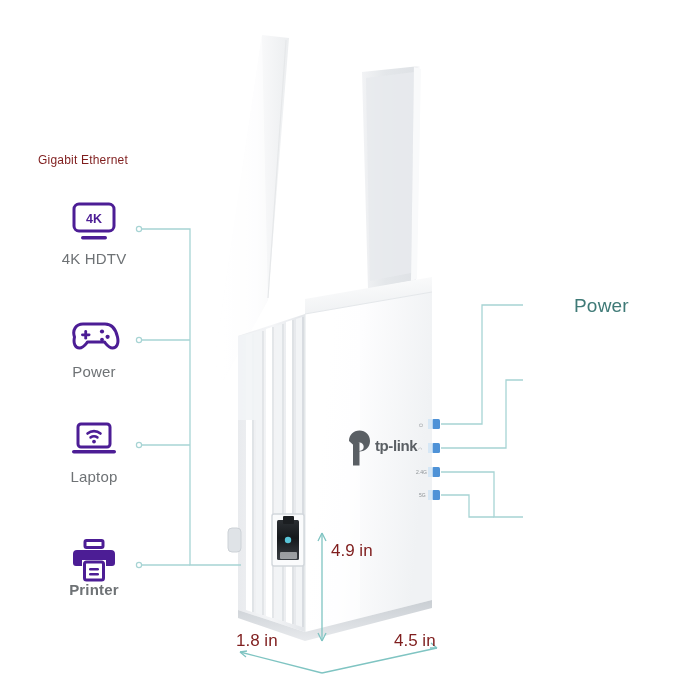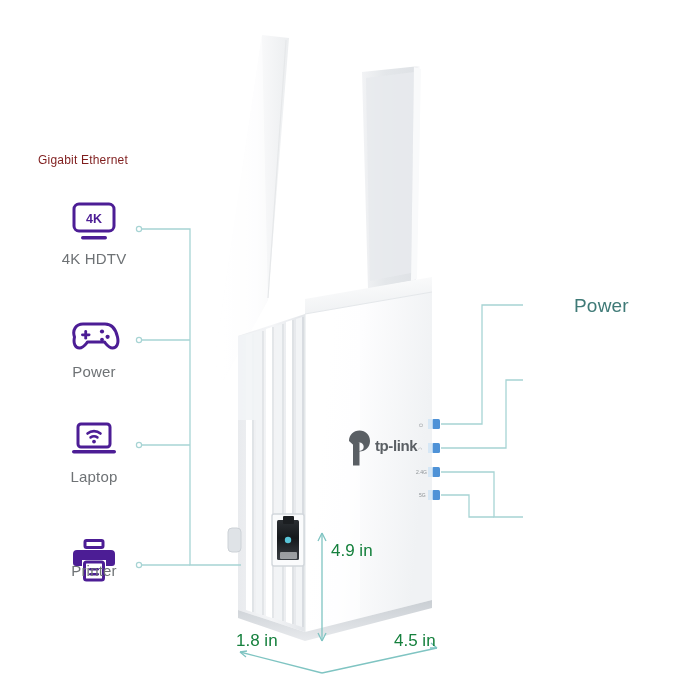--- a/index.html
+++ b/index.html
@@ -40,21 +40,21 @@
     position: absolute;
     font-size: 15px;
     color: #6e7275;
     text-align: center;
     white-space: nowrap;
     letter-spacing: .2px;
   }
   .dim-label {
     position: absolute;
     font-size: 17px;
-    color: #15803d;
+    color: #7f1d1d;
     white-space: nowrap;
   }
 
   
   .dev-icon {
     position: absolute;
     width: 52px;
     height: 46px;
     color: #4c1d95;
   }
@@ -288,21 +288,21 @@
 
   <div class="dev-icon" style="left:68px; top:538px;">
     <svg viewBox="0 0 52 46">
       <rect x="17" y="2.5" width="18" height="7" rx="1.5" fill="none" stroke="currentColor" stroke-width="3"></rect>
       <path d="M9 12 h34 a4 4 0 0 1 4 4 v9 a3 3 0 0 1 -3 3 h-6 v-6 h-24 v6 h-6 a3 3 0 0 1 -3 -3 v-9 a4 4 0 0 1 4 -4 Z" fill="currentColor"></path>
       <rect x="16.5" y="24" width="19" height="18" rx="2" fill="none" stroke="currentColor" stroke-width="3"></rect>
       <rect x="21" y="30" width="10" height="2.6" rx="1.3" fill="currentColor"></rect>
       <rect x="21" y="35" width="10" height="2.6" rx="1.3" fill="currentColor"></rect>
     </svg>
   </div>
-  <div class="icon-label" style="left:44px; top:562px; width:100px;">Printer</div>
+  <div class="icon-label" style="left:44px; top:581px; width:100px;font-weight:bold;">Printer</div>
 
   <div class="callout-label" style="left:530px; top:295px;">Power</div>
 
   <div class="dim-label" style="left:331px; top:541px;">4.9 in</div>
   <div class="dim-label" style="left:236px; top:631px;">1.8 in</div>
   <div class="dim-label" style="left:394px; top:631px;">4.5 in</div>
 
 </div>
 
 </body></html>

